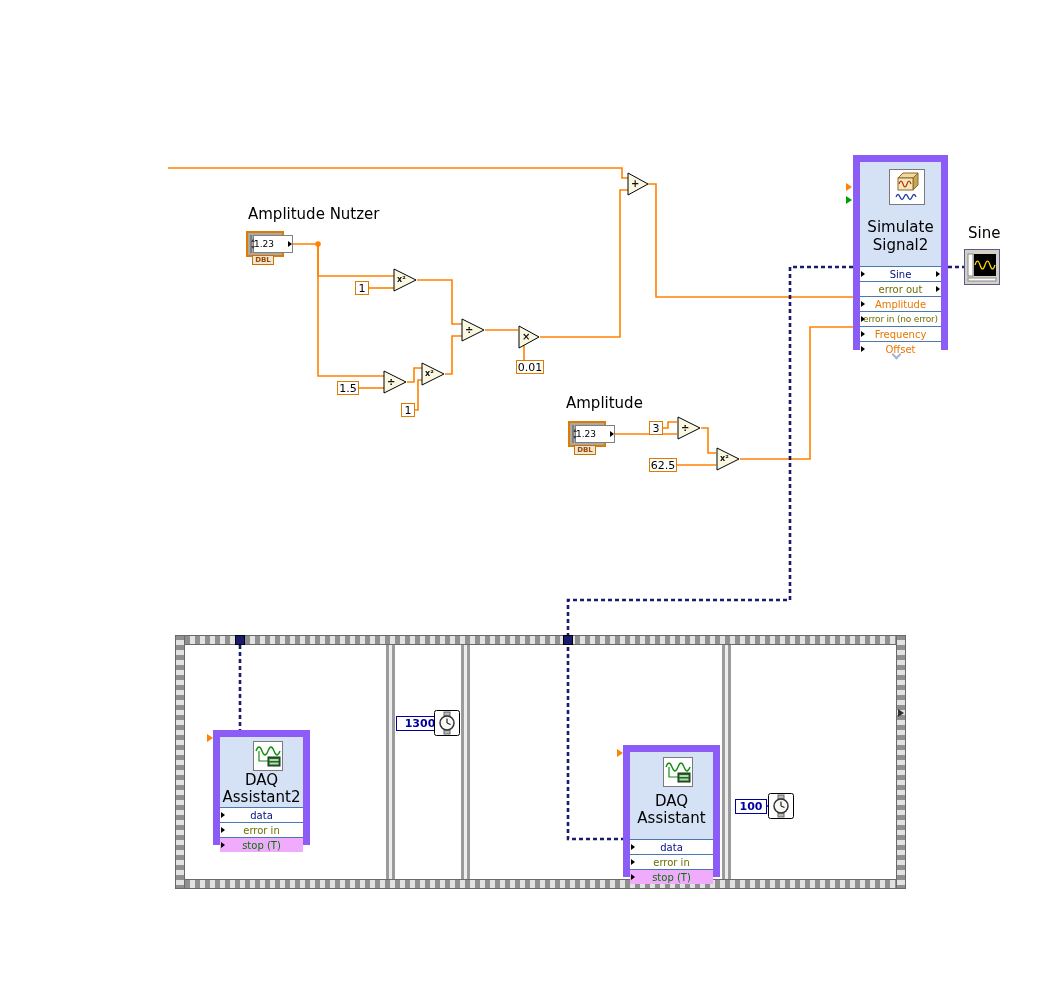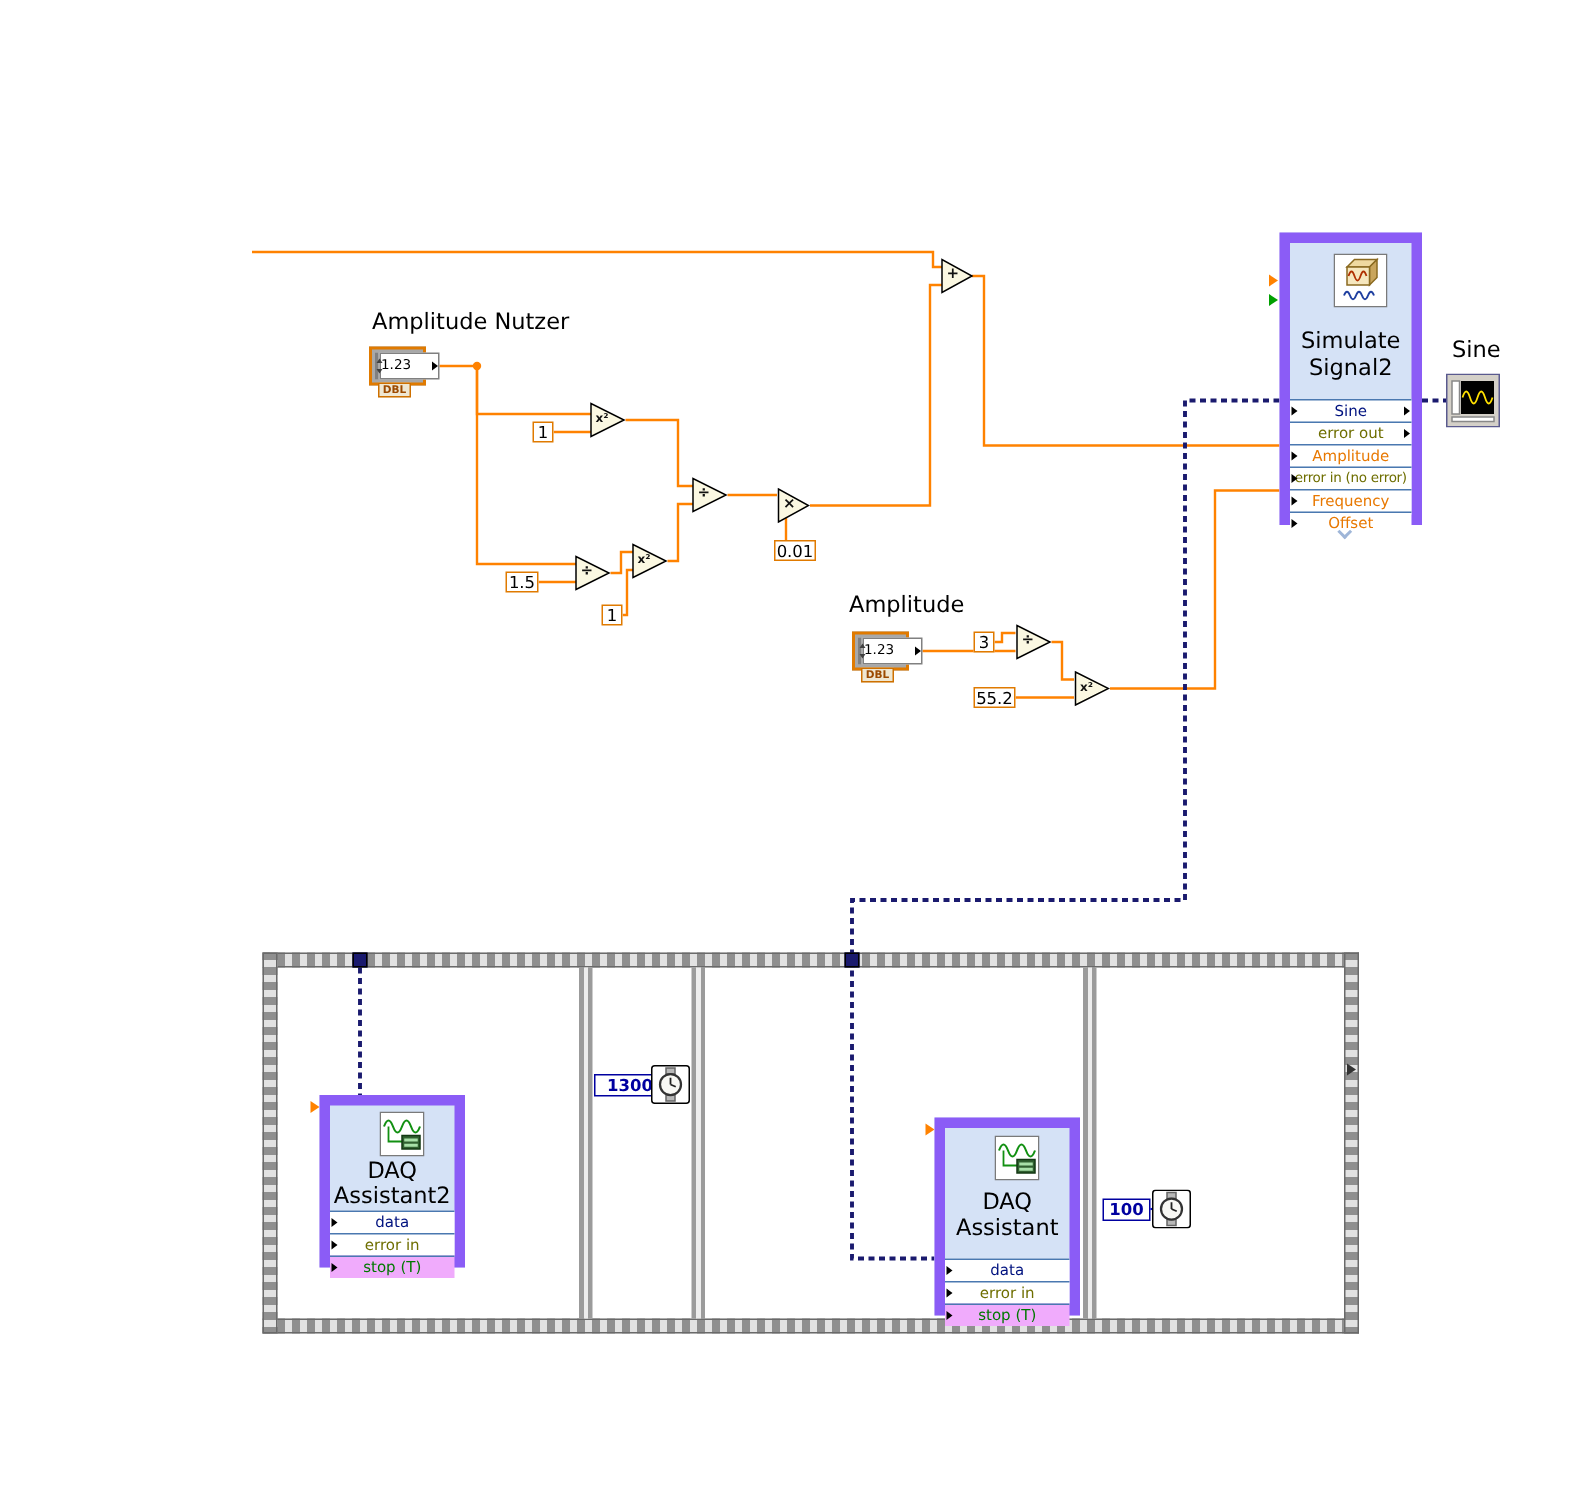--- a/index.html
+++ b/index.html
@@ -127,21 +127,21 @@
   </div>
   <div class="dbltag" style="left:574px;top:445px">
     <span>DBL</span>
   </div>
 
   <div class="const" style="left:355px;top:281px;width:14px;height:14px">1</div>
   <div class="const" style="left:337px;top:381px;width:22px;height:14px">1.5</div>
   <div class="const" style="left:401px;top:403px;width:14px;height:14px">1</div>
   <div class="const" style="left:516px;top:360px;width:28px;height:14px">0.01</div>
   <div class="const" style="left:649px;top:421px;width:14px;height:14px">3</div>
-  <div class="const" style="left:649px;top:458px;width:28px;height:14px">55.2</div>
+  <div class="const" style="left:649px;top:458px;width:28px;height:14px">62.5</div>
 
   <div class="op" style="left:393px;top:268px">
     <svg width="24" height="24">
         <polygon class="tri" points="1,1 1,23 23,12"></polygon>
       </svg>
     <span class="opg g-pow">x²</span>
   </div>
   <div class="op" style="left:383px;top:370px">
     <svg width="24" height="24">
         <polygon class="tri" points="1,1 1,23 23,12"></polygon>

